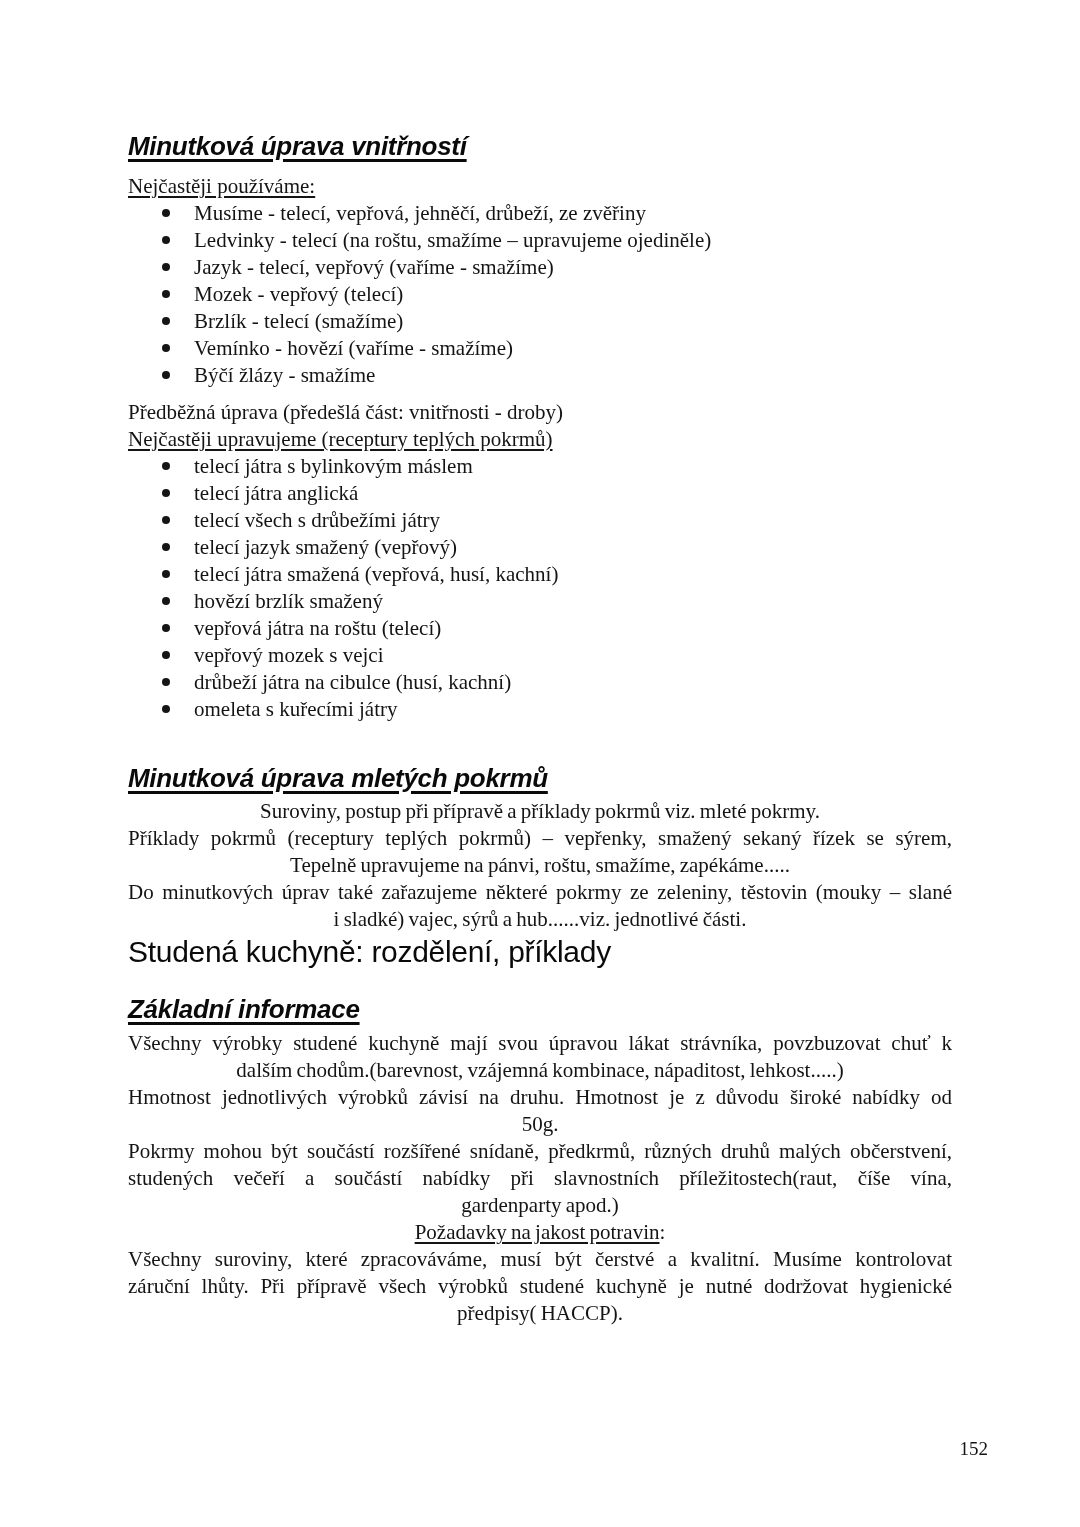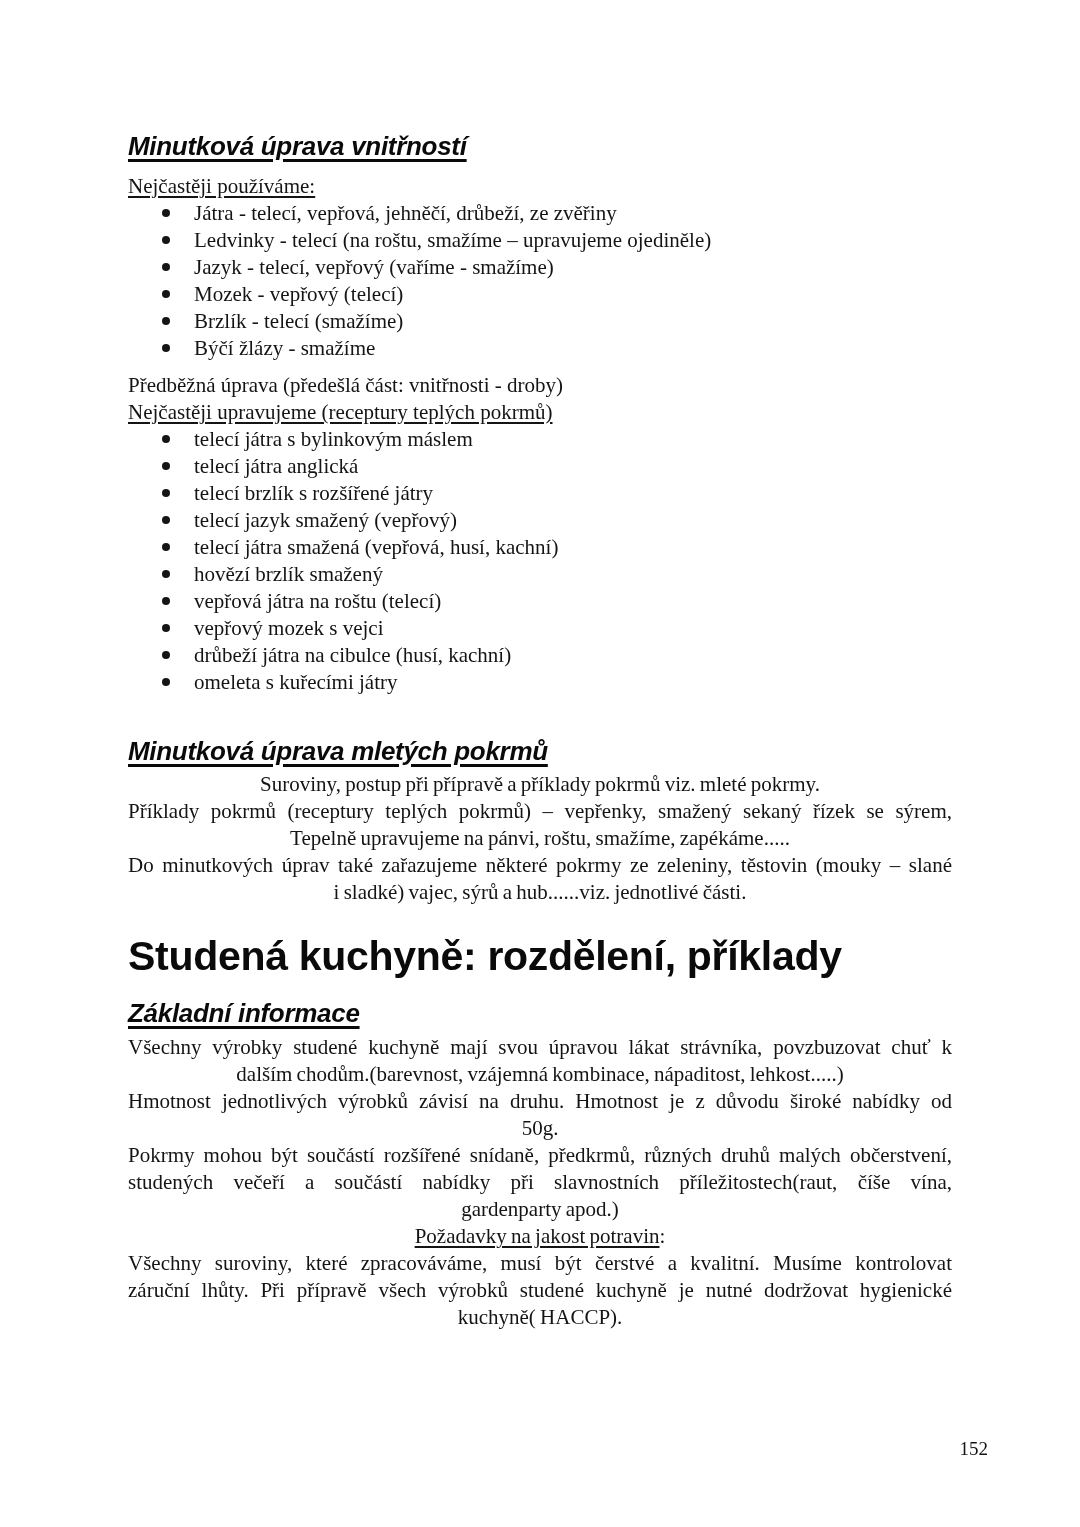--- a/index.html
+++ b/index.html
@@ -38,24 +38,23 @@
   h2.sec {
     font-size: 26px;
     line-height: 32px;
     font-weight: bold;
     font-style: italic;
     text-decoration: underline;
     text-decoration-thickness: 2.5px;
     text-underline-offset: 4px;
   }
   h1.big {
-    font-size: 41px;
+    font-size: 30px;
     line-height: 38px;
-    font-weight: bold;
-    margin-top: 31px;
+    font-weight: normal;
   }
   .ulabel {
     font-size: 21px;
     line-height: 27px;
     text-decoration: underline;
     text-decoration-thickness: 1.5px;
     text-underline-offset: 3px;
   }
   .plain {
     font-size: 21px;
@@ -102,35 +101,36 @@
 </head>
 <body>
 
 <div class="page">
   <div class="content">
 
     <h2 class="sec">Minutková úprava vnitřností</h2>
     <div class="ulabel mt11">Nejčastěji používáme:</div>
 
     <ul class="blist">
-      <li>Játra - telecí, vepřová, jehněčí, drůbeží, ze zvěřiny</li>
+      <li>Musíme - telecí, vepřová, jehněčí, drůbeží, ze zvěřiny</li>
       <li>Ledvinky - telecí (na roštu, smažíme – upravujeme ojediněle)</li>
       <li>Jazyk - telecí, vepřový (vaříme - smažíme)</li>
       <li>Mozek - vepřový (telecí)</li>
       <li>Brzlík - telecí (smažíme)</li>
+      <li>Vemínko - hovězí (vaříme - smažíme)</li>
       <li>Býčí žlázy - smažíme</li>
     </ul>
 
     <div class="plain mt10">Předběžná úprava (předešlá část: vnitřnosti - droby)</div>
     <div class="ulabel">Nejčastěji upravujeme (receptury teplých pokrmů)</div>
 
     <ul class="blist mt2">
       <li>telecí játra s bylinkovým máslem</li>
       <li>telecí játra anglická</li>
-      <li>telecí brzlík s rozšířené játry</li>
+      <li>telecí všech s drůbežími játry</li>
       <li>telecí jazyk smažený (vepřový)</li>
       <li>telecí játra smažená (vepřová, husí, kachní)</li>
       <li>hovězí brzlík smažený</li>
       <li>vepřová játra na roštu (telecí)</li>
       <li>vepřový mozek s vejci</li>
       <li>drůbeží játra na cibulce (husí, kachní)</li>
       <li>omeleta s kuřecími játry</li>
     </ul>
 
     <h2 class="sec mt39">Minutková úprava mletých pokrmů</h2>
@@ -149,19 +149,19 @@
       <div class="line j">Všechny výrobky studené kuchyně mají svou úpravou lákat strávníka, povzbuzovat chuť k</div>
       <div class="line l">dalším chodům.(barevnost, vzájemná kombinace, nápaditost, lehkost.....)</div>
       <div class="line j">Hmotnost jednotlivých výrobků závisí na druhu. Hmotnost je z důvodu široké nabídky od</div>
       <div class="line l">50g.</div>
       <div class="line j">Pokrmy mohou být součástí rozšířené snídaně, předkrmů, různých druhů malých občerstvení,</div>
       <div class="line j">studených večeří a součástí nabídky při slavnostních příležitostech(raut, číše vína,</div>
       <div class="line l">gardenparty apod.)</div>
       <div class="line l req-label"><span class="ulabel">Požadavky na jakost potravin</span><span class="colon">:</span></div>
       <div class="line j">Všechny suroviny, které zpracováváme, musí být čerstvé a kvalitní. Musíme kontrolovat</div>
       <div class="line j">záruční lhůty. Při přípravě všech výrobků studené kuchyně je nutné dodržovat hygienické</div>
-      <div class="line l">kuchyně( HACCP).</div>
+      <div class="line l">předpisy( HACCP).</div>
     </div>
 
   </div>
 
   <div class="page-number">152</div>
 </div>
 
 </body></html>

